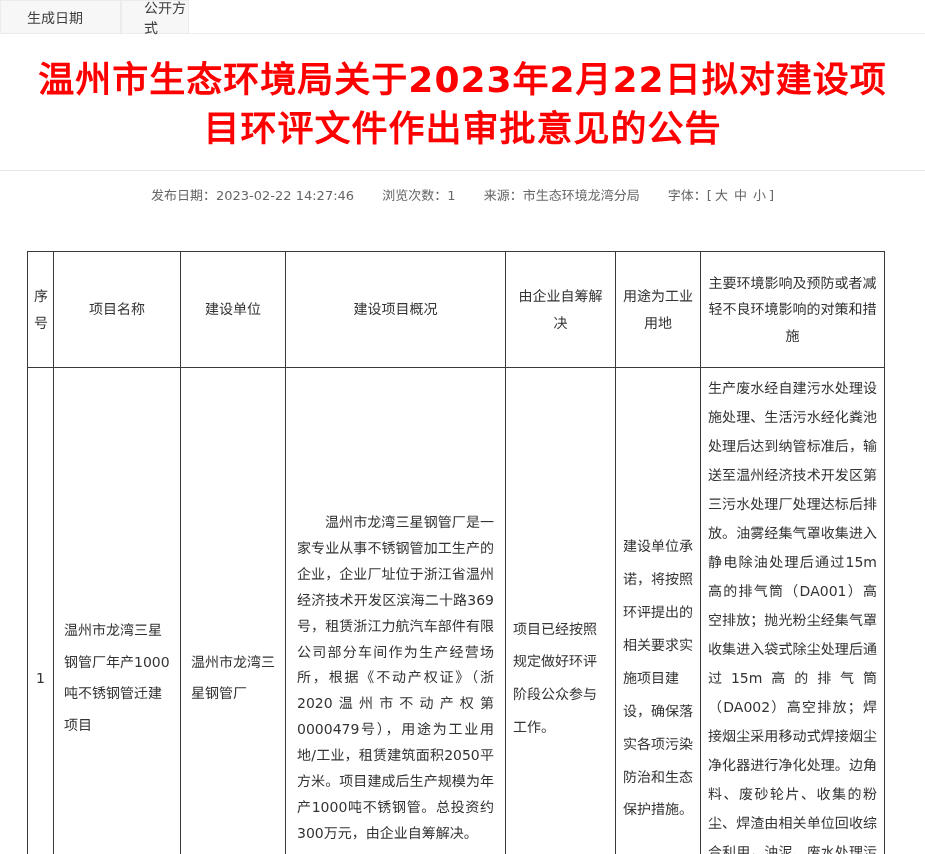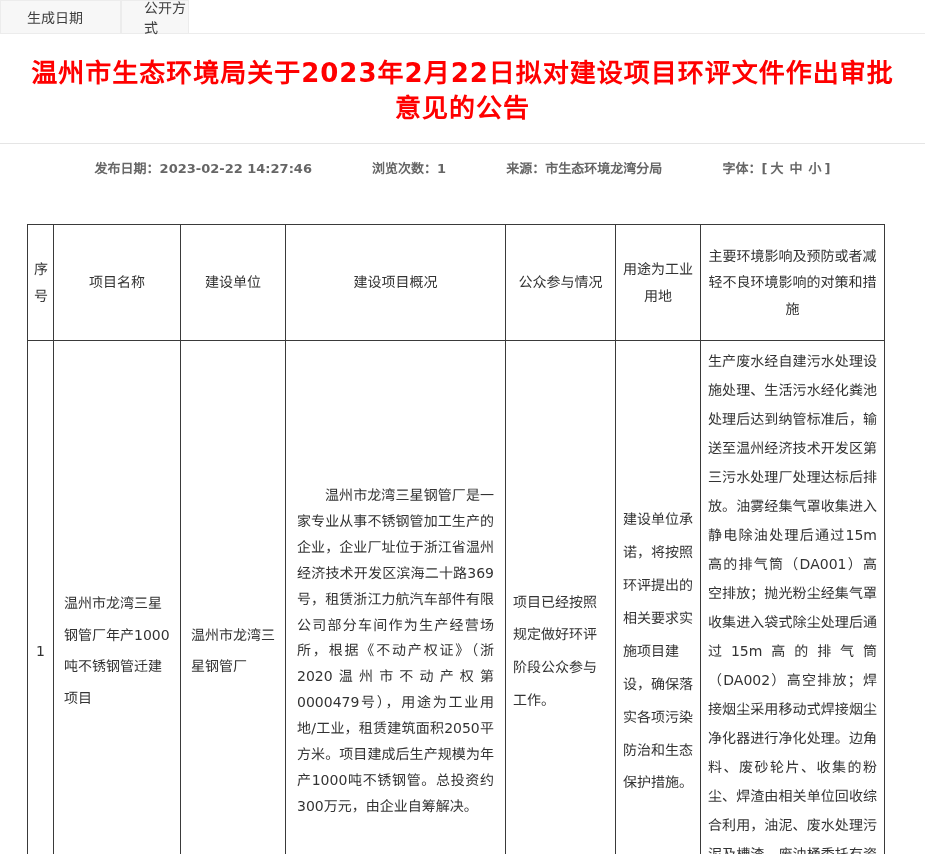--- a/index.html
+++ b/index.html
@@ -32,36 +32,36 @@
   .topbar .c1 { width: 121px; padding-left: 26px; }
   .topbar .c2 { width: 356px; padding-left: 18px; }
   .topbar .c3 { width: 68px;  padding-left: 22px; }
   .topbar .c4 { flex: 1; padding-left: 18px; }
 
   
   .title {
     margin: 22px 20px 0 20px;
     text-align: center;
     color: #ff0000;
-    font-size: 26px;
+    font-size: 36px;
     font-weight: bold;
     line-height: 1.35;
     letter-spacing: 1px;
   }
   .divider {
     margin-top: 17px;
     border-top: 1px solid #e5e5e5;
   }
   .meta {
     margin-top: 14px;
     text-align: center;
     font-size: 13px;
     color: #666;
   }
-  .meta span.group { margin: 0 28px; font-weight: bold; }
+  .meta span.group { margin: 0 12px; }
   .meta a.font-link {
     color: #666;
     text-decoration: none;
     margin: 0 3px;
     cursor: pointer;
   }
 
   
   table.env-table {
     margin: 47px 0 0 27px;
@@ -119,21 +119,21 @@
       <col style="width:110px">
       <col style="width:85px">
       <col style="width:184px">
   </colgroup>
   <thead>
     <tr>
       <th>序号</th>
       <th>项目名称</th>
       <th>建设单位</th>
       <th>建设项目概况</th>
-      <th>公众参与情况</th>
+      <th>由企业自筹解决</th>
       <th>用途为工业用地</th>
       <th>主要环境影响及预防或者减轻不良环境影响的对策和措施</th>
     </tr>
   </thead>
   <tbody>
     <tr>
       <td class="c-no">1</td>
       <td class="c-name">温州市龙湾三星钢管厂年产1000吨不锈钢管迁建项目</td>
       <td class="c-builder">温州市龙湾三星钢管厂</td>
       <td class="c-overview">温州市龙湾三星钢管厂是一家专业从事不锈钢管加工生产的企业，企业厂址位于浙江省温州经济技术开发区滨海二十路369号，租赁浙江力航汽车部件有限公司部分车间作为生产经营场所，根据《不动产权证》（浙2020温州市不动产权第0000479号），用途为工业用地/工业，租赁建筑面积2050平方米。项目建成后生产规模为年产1000吨不锈钢管。总投资约300万元，由企业自筹解决。</td>

